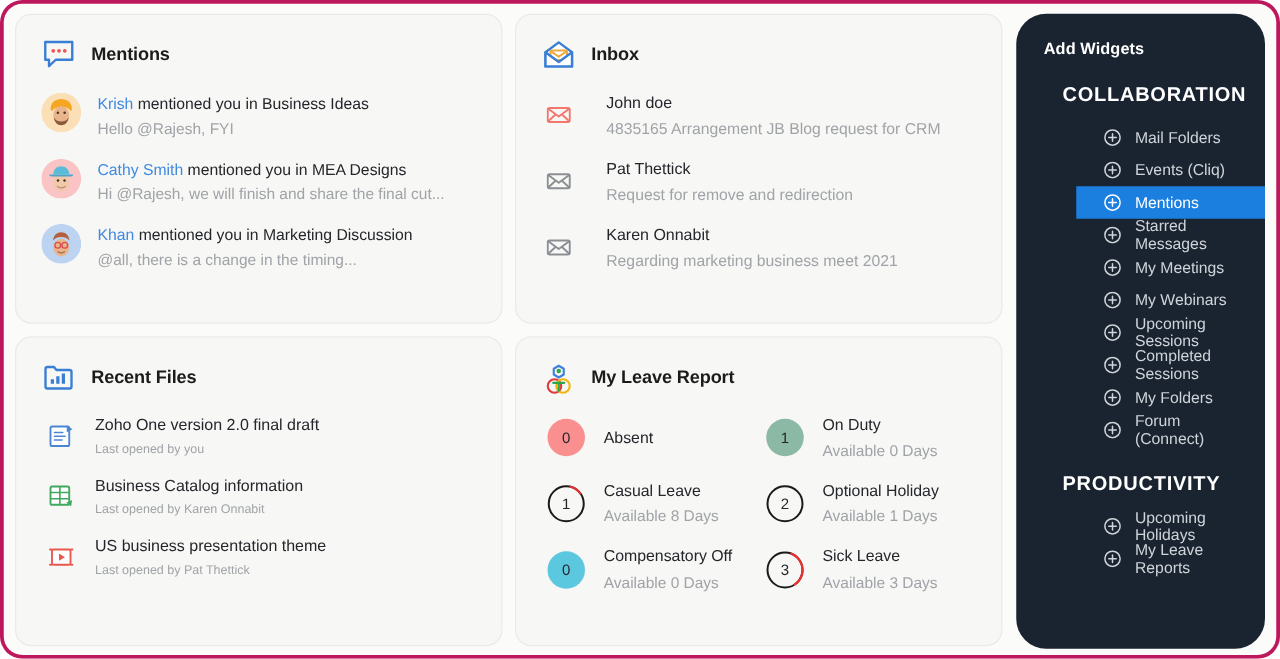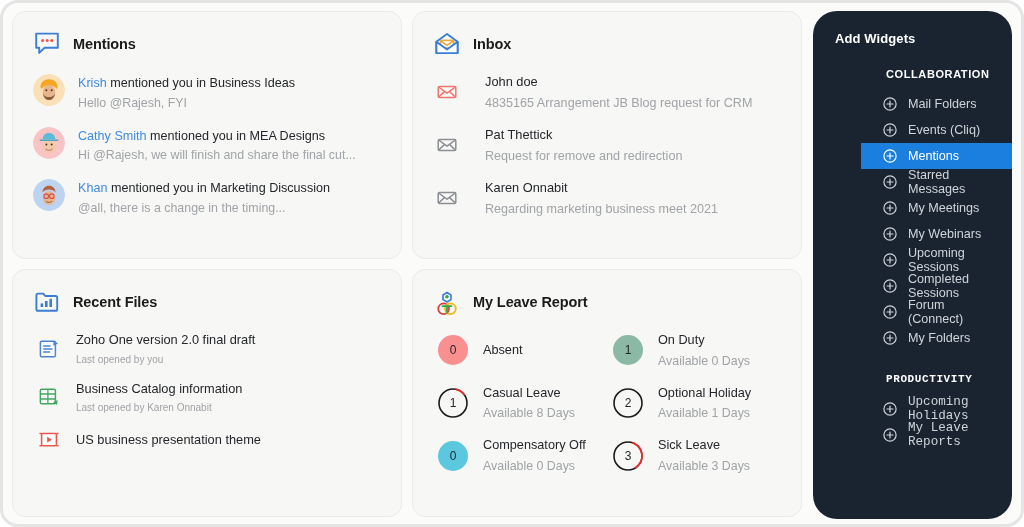--- a/index.html
+++ b/index.html
@@ -10,21 +10,21 @@
     overflow: hidden;
     font-family: "Liberation Sans", sans-serif;
     background: #ffffff;
   }
 
   
   #app-frame {
     position: relative;
     width: 1024px;
     height: 527px;
-    background: #e5e5e5;
+    background: #be185d;
     padding: 3px;
     border-radius: 18px;
   }
   #app-canvas {
     position: relative;
     width: 100%;
     height: 100%;
     background: #fbfbfa;
     border-radius: 15px;
     overflow: hidden;
@@ -190,29 +190,28 @@
   }
   .panel-title {
     font-size: 13px;
     font-weight: bold;
     color: #ffffff;
     padding: 0 22px;
     margin-bottom: 22px;
     letter-spacing: 0.1px;
   }
   .panel-group-label {
-    font-size: 11px;
+    font-size: 16px;
     font-weight: bold;
     color: #ffffff;
     letter-spacing: 0.6px;
-    padding: 0 25px;
+    padding: 0 37px;
     margin-bottom: 11px;
-    margin-left: 48px;
-  }
-  .panel-group + .panel-group { margin-top: 22px; font-family: Liberation Mono, monospace; }
+  }
+  .panel-group + .panel-group { margin-top: 22px; }
   .widget-row {
     display: flex;
     align-items: center;
     gap: 11px;
     height: 26px;
     padding: 0 22px;
     color: #cfd4da;
     font-size: 12.6px;
     margin-left: 48px;
   }
@@ -404,20 +403,21 @@
           <div class="file-row">
             <span class="file-icon">
               <svg viewBox="0 0 22 22" width="22" height="22">
                 <rect x="3.6" y="4.6" width="14.8" height="12.2" rx="1.2" fill="#ffffff" stroke="#e8584f" stroke-width="1.5"></rect>
                 <path d="M3.2 4.6h-1.2M3.2 16.8h-1.2M18.8 4.6H20M18.8 16.8H20" stroke="#e8584f" stroke-width="1.5" stroke-linecap="round"></path>
                 <path d="M9.2 7.8 14 10.7l-4.8 2.9z" fill="#e8584f"></path>
               </svg>
             </span>
             <span>
               <div class="file-name">US business presentation theme</div>
+              <div class="file-sub">Last opened by Pat Thettick</div>
             </span>
           </div>
 
         </div>
       </section>
 
       <section class="card">
         <div class="card-head">
           <span class="head-icon">
             <svg viewBox="0 0 28 28" width="28" height="28">
@@ -585,29 +585,29 @@
                 <path d="M7 4v6M4 7h6" stroke="currentColor" stroke-width="1.2" stroke-linecap="round"></path>
               </svg></span>
           <span>Completed Sessions</span>
         </div>
 
         <div class="widget-row">
           <span class="plus-icon"><svg viewBox="0 0 14 14" width="14" height="14">
                 <circle cx="7" cy="7" r="6.1" fill="none" stroke="currentColor" stroke-width="1.2"></circle>
                 <path d="M7 4v6M4 7h6" stroke="currentColor" stroke-width="1.2" stroke-linecap="round"></path>
               </svg></span>
+          <span>My Folders</span>
+        </div>
+
+        <div class="widget-row">
+          <span class="plus-icon"><svg viewBox="0 0 14 14" width="14" height="14">
+                <circle cx="7" cy="7" r="6.1" fill="none" stroke="currentColor" stroke-width="1.2"></circle>
+                <path d="M7 4v6M4 7h6" stroke="currentColor" stroke-width="1.2" stroke-linecap="round"></path>
+              </svg></span>
           <span>Forum (Connect)</span>
-        </div>
-
-        <div class="widget-row">
-          <span class="plus-icon"><svg viewBox="0 0 14 14" width="14" height="14">
-                <circle cx="7" cy="7" r="6.1" fill="none" stroke="currentColor" stroke-width="1.2"></circle>
-                <path d="M7 4v6M4 7h6" stroke="currentColor" stroke-width="1.2" stroke-linecap="round"></path>
-              </svg></span>
-          <span>My Folders</span>
         </div>
       </div>
 
       <div class="panel-group">
         <div class="panel-group-label">PRODUCTIVITY</div>
 
         <div class="widget-row">
           <span class="plus-icon"><svg viewBox="0 0 14 14" width="14" height="14">
                 <circle cx="7" cy="7" r="6.1" fill="none" stroke="currentColor" stroke-width="1.2"></circle>
                 <path d="M7 4v6M4 7h6" stroke="currentColor" stroke-width="1.2" stroke-linecap="round"></path>

